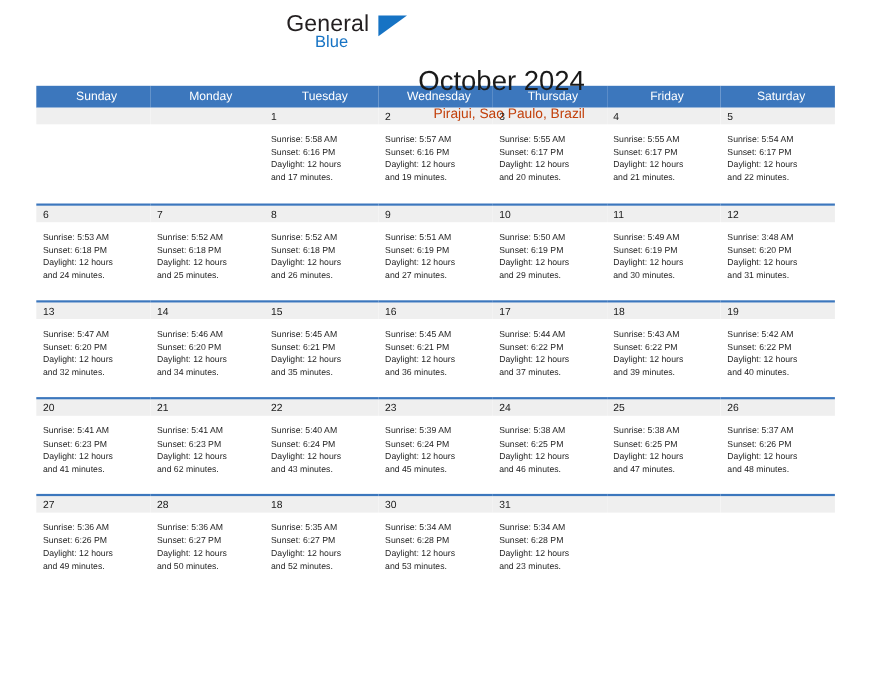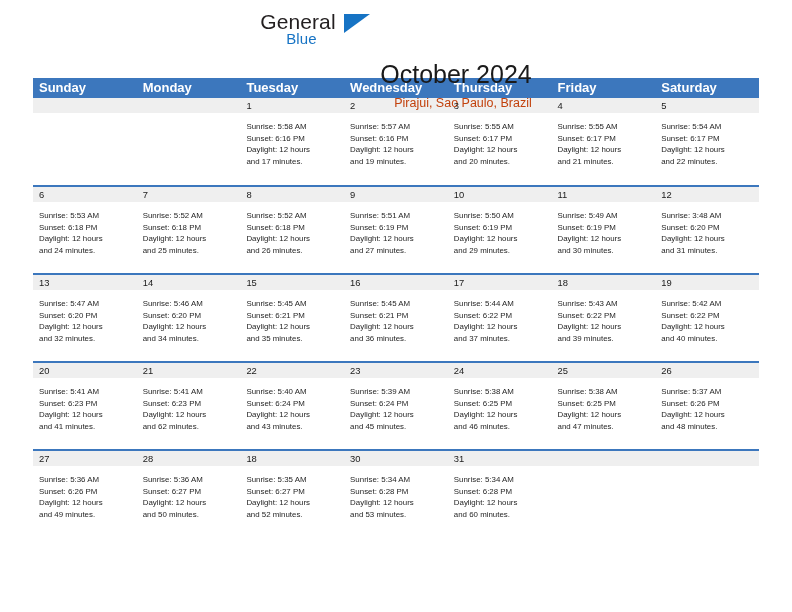--- a/index.html
+++ b/index.html
@@ -96,23 +96,23 @@
   .calendar th,
   .calendar td {
     padding: 0;
     margin: 0;
     vertical-align: top;
   }
 
   .dow {
     background: #3c77bd;
     color: #ffffff;
-    font-size: 13px;
-    font-weight: 700;
-    text-align: left;
+    font-size: 11px;
+    font-weight: 400;
+    text-align: center;
     height: 20px;
     line-height: 20px;
     padding-left: 6px !important;
     box-sizing: border-box;
   }
 
   .week-row > td {
     border-top: 2px solid #3c77bd;
   }
   .week-row.first > td {
@@ -535,21 +535,21 @@
               </div>
             </div>
           </td>
           <td class="cell">
             <div class="cell-inner">
               <div class="daynum">31</div>
               <div class="details">
                 <div>Sunrise: 5:34 AM</div>
                 <div>Sunset: 6:28 PM</div>
                 <div>Daylight: 12 hours</div>
-                <div>and 60 minutes.</div>
+                <div>and 23 minutes.</div>
               </div>
             </div>
           </td>
           <td class="cell empty">
             <div class="cell-inner">
               <div class="daynum"></div>
             </div>
           </td>
           <td class="cell empty">
             <div class="cell-inner">

